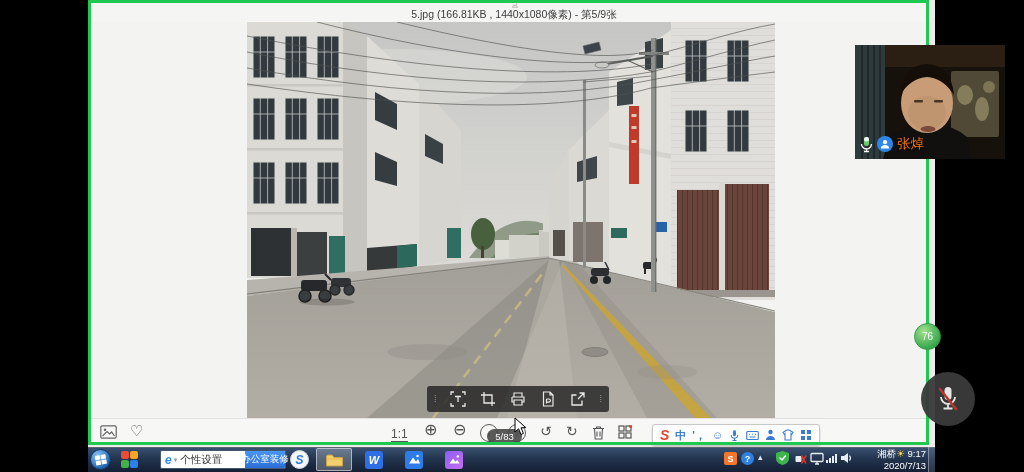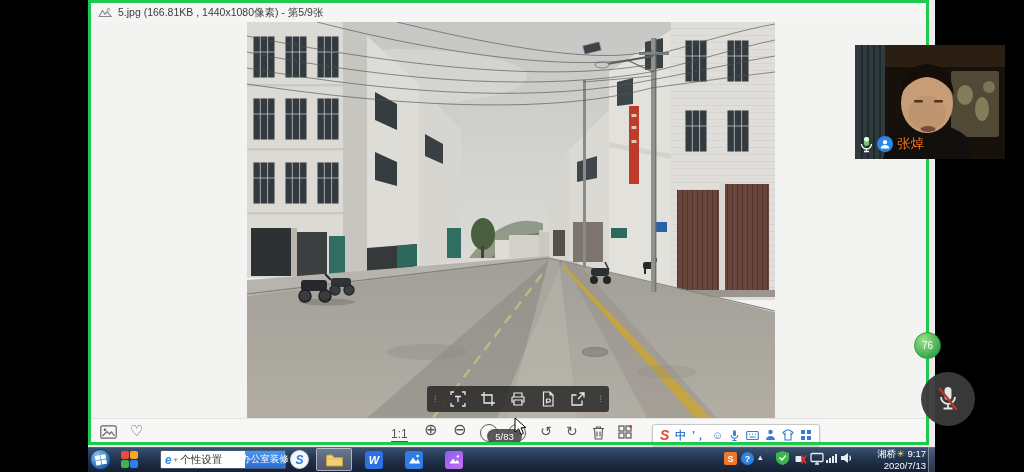--- a/index.html
+++ b/index.html
@@ -7,21 +7,21 @@
          font-family:"Liberation Sans","DejaVu Sans",sans-serif;}
   .abs{position:absolute;}
   .flexc{display:flex;align-items:center;justify-content:center;}
   
   #desktop{left:88px;top:0;width:847px;height:472px;background:#ececea;}
   #share-border{left:88px;top:0;width:841px;height:445px;border:3px solid #1fc94f;
                 box-sizing:border-box;pointer-events:none;z-index:12;}
   
   #viewer{left:91px;top:3px;width:835px;height:439px;background:#f3f3f2;z-index:1;}
   #titlebar{left:91px;top:3px;width:840px;height:19px;background:#f5f5f4;display:flex;
-            align-items:center;font-size:10.5px;color:#3c3c3c;z-index:2;}
+            align-items:center;font-size:10.5px;color:#3c3c3c;z-index:2;flex-direction:column;}
   #title-text{margin-left:6px;white-space:nowrap;}
   .tb-right{display:flex;align-items:center;margin-left:auto;gap:9px;padding-right:8px;}
   .winbtn{color:#555;font-size:12px;line-height:12px;cursor:default;}
   #promo-pill{display:flex;align-items:center;gap:3px;border:1px solid #eac98f;border-radius:8px;
               padding:0 5px;height:13px;font-size:9.5px;color:#dd8f2b;background:#fffaf1;}
   #promo-coin{width:9px;height:9px;border-radius:50%;
               background:radial-gradient(circle at 35% 30%,#f8d892,#e9932f);}
   
   #canvas-area{left:91px;top:22px;width:835px;height:396px;background:#f2f2f1;}
   #photo{left:247px;top:22px;width:528px;height:396px;z-index:2;}
@@ -80,21 +80,21 @@
   #show-desktop{left:928px;top:447px;width:7px;height:25px;background:rgba(255,255,255,.1);
                 border-left:1px solid rgba(255,255,255,.35);box-sizing:border-box;z-index:12;}
   .sig-bars{display:flex;align-items:flex-end;gap:1px;height:10px;}
   .sig-bars i{display:block;width:2px;background:#e8edf2;}
   
   #webcam{left:855px;top:45px;width:150px;height:114px;background:#0e0a08;z-index:15;overflow:hidden;}
   #cam-meta{position:absolute;left:5px;bottom:6px;display:flex;align-items:center;gap:4px;}
   #cam-name{color:#f97316;font-size:13.5px;text-shadow:0 1px 2px #000;}
   #cam-avatar{width:16px;height:16px;border-radius:50%;background:#2d87e8;display:flex;
               align-items:center;justify-content:center;}
-  #speed-ball{left:914px;top:332px;width:27px;height:27px;border-radius:50%;z-index:14;
+  #speed-ball{left:914px;top:323px;width:27px;height:27px;border-radius:50%;z-index:14;
               background:radial-gradient(circle at 35% 30%,#9fe08d,#3aa94e 70%,#2e8f41);
               border:1px solid #2e9b44;box-sizing:border-box;color:#fff;font-size:10px;}
   #mic-muted{left:921px;top:372px;width:54px;height:54px;border-radius:50%;
              background:rgba(58,58,58,.96);z-index:16;}
   #cursor{left:514px;top:417px;z-index:30;pointer-events:none;}
 </style>
 </head>
 <body>
 
 <div id="stage">

